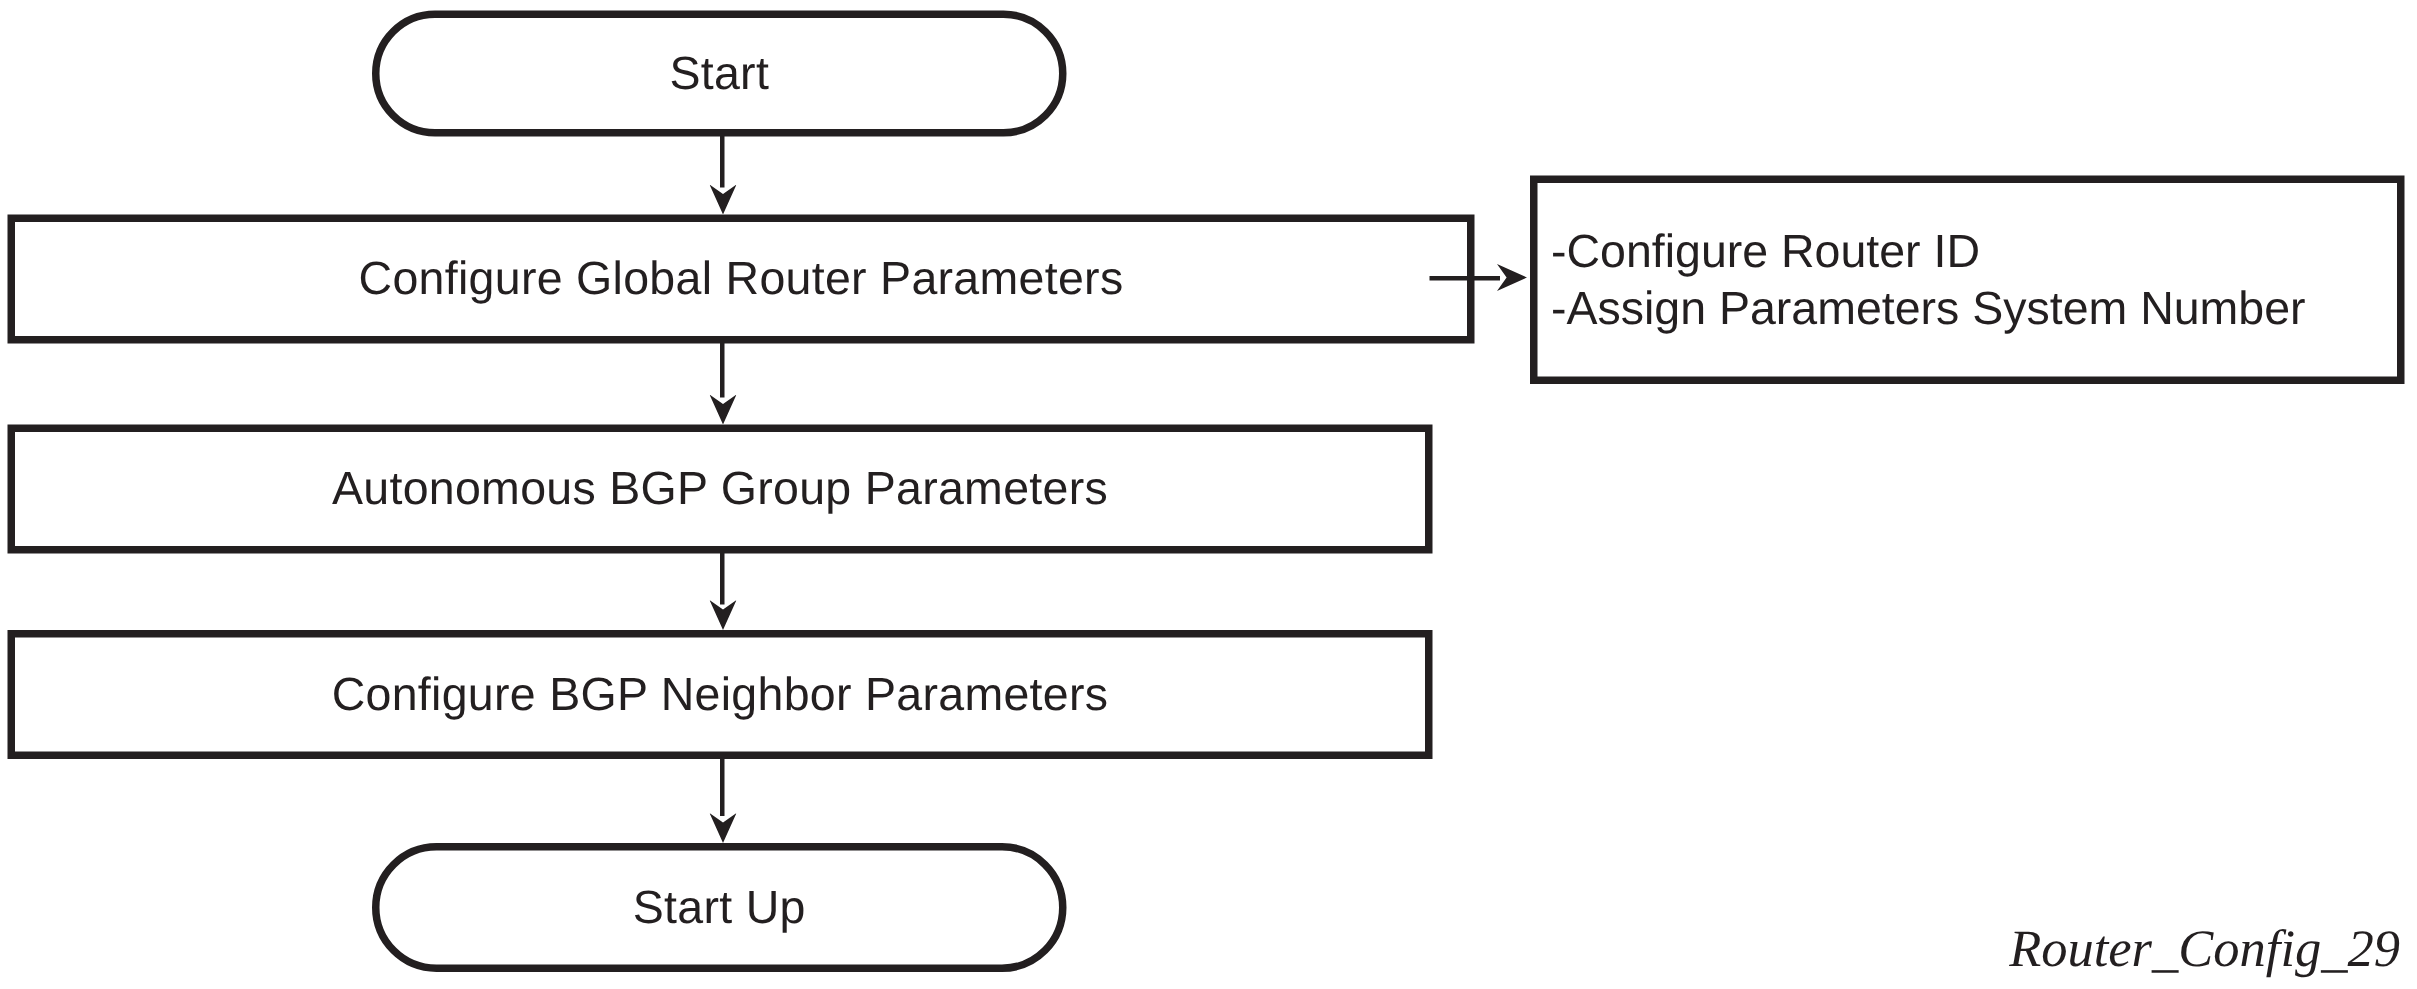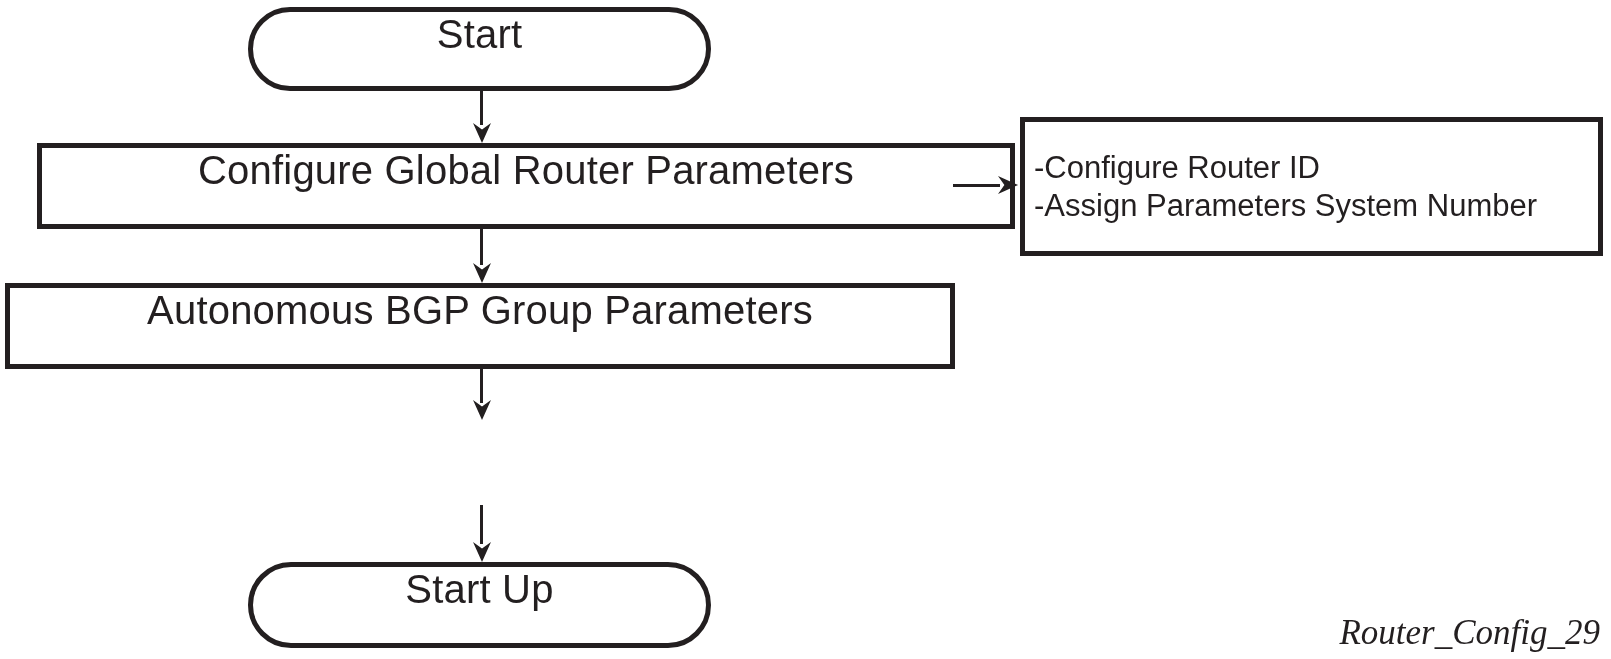--- a/index.html
+++ b/index.html
@@ -5,26 +5,26 @@
   :root { --ink:#231f20; --bg:#ffffff; }
   html,body { margin:0; padding:0; background:var(--bg); }
   .canvas {
     position:relative; width:1611px; height:659px;
     background:var(--bg); overflow:hidden;
     font-family:"Liberation Sans", sans-serif; color:var(--ink);
   }
   .node {
     position:absolute; box-sizing:border-box;
     border:5px solid var(--ink); background:var(--bg);
-    display:flex; align-items:flex-start; justify-content:center;
-    font-size:40px; letter-spacing:0.2px; text-align:center;
+    display:flex; align-items:center; justify-content:center;
+    font-size:31px; letter-spacing:0.2px; text-align:center;
   }
   .stadium { border-radius:44px; }
   #node-start    { left:248px; top:7px;   width:463px; height:84px; }
-  #node-global   { left:5px;   top:143px; width:978px; height:86px;margin-left:32px; }
+  #node-global   { left:5px;   top:143px; width:978px; height:86px; }
   #node-group    { left:5px;   top:283px; width:950px; height:86px; }
   #node-neighbor { left:5px;   top:420px; width:950px; height:86px; }
   #node-turnup   { left:248px; top:562px; width:463px; height:86px; }
 
   .annotation {
     position:absolute; left:1020px; top:117px; width:583px; height:139px;
     box-sizing:border-box; border:5px solid var(--ink); background:var(--bg);
     display:flex; flex-direction:column; justify-content:center;
     padding-left:9px; font-size:31px; line-height:38px; white-space:nowrap;
   }
@@ -84,20 +84,23 @@
   <div class="line-v" id="arrow2-line"></div>
   <div class="head-down" id="arrow2-head"></div>
 
   <div class="node" id="node-group">
     <span>Autonomous BGP Group Parameters</span>
   </div>
 
   <div class="line-v" id="arrow3-line"></div>
   <div class="head-down" id="arrow3-head"></div>
 
+  <div class="node" id="node-neighbor">
+    <span>Configure BGP Neighbor Parameters</span>
+  </div>
 
   <div class="line-v" id="arrow4-line"></div>
   <div class="head-down" id="arrow4-head"></div>
 
   <div class="node stadium" id="node-turnup">
     <span>Start Up</span>
   </div>
 
   <div class="caption">Router_Config_29</div>
 

